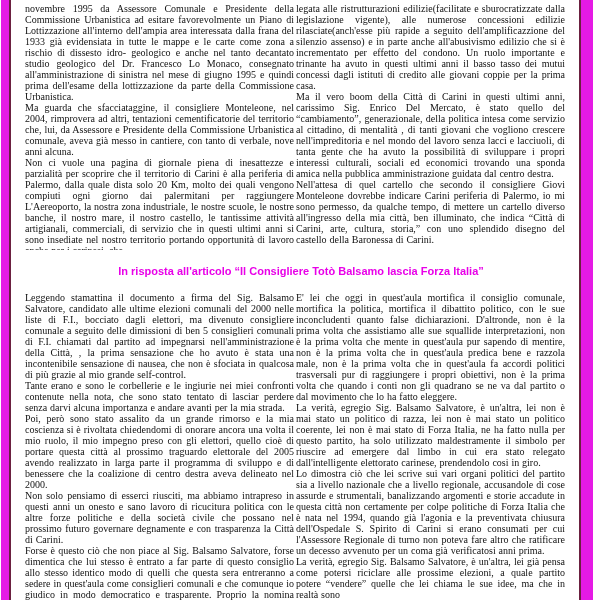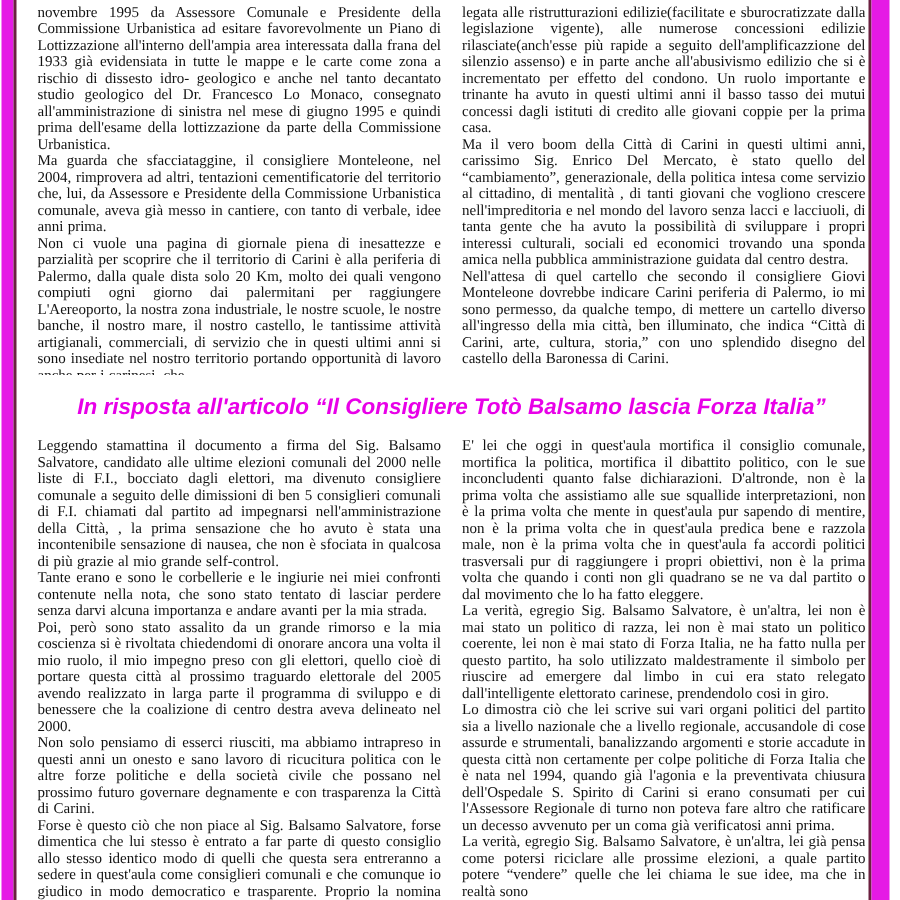--- a/index.html
+++ b/index.html
@@ -14,61 +14,60 @@
   
   .stripe{position:absolute;top:0;height:600px;}
   .stripe-left{left:1px;width:8px;background:#e51ae5;}
   .rule-left{left:9px;width:2px;background:#6b2040;}
   .rule-right{left:579px;width:2px;background:#6b2040;}
   .stripe-right{left:581px;width:12px;background:#e51ae5;}
 
   .content{
     position:absolute;left:25px;top:0;width:552px;height:600px;
   }
-  .two-col{display:flex;gap:14px;}
+  .two-col{display:flex;gap:2px;}
   .col{width:269px;overflow:hidden;}
   .section-top{height:250px;padding-top:3px;box-sizing:border-box;overflow:hidden;}
   .section-bottom{height:312px;overflow:hidden;}
 
   .col p{
     margin:0;
     font-size:10px;
     line-height:11px;
     text-align:justify;
     word-spacing:0.4px;
   }
   .headline{
     height:42px;
     display:flex;align-items:center;justify-content:center;
     margin:0;
     font-family:"Liberation Sans","DejaVu Sans",sans-serif;
     font-weight:bold;
-    font-size:15px;
+    font-size:11px;
     color:#e800e8;
     white-space:nowrap;
     letter-spacing:0px;
-    font-style:italic;
   }
 </style>
 </head>
 <body>
 
 <div class="page">
 
   <div class="stripe stripe-left"></div>
   <div class="stripe rule-left"></div>
   <div class="stripe rule-right"></div>
   <div class="stripe stripe-right"></div>
 
   <div class="content">
 
     <div class="two-col section-top">
       <div class="col">
         <p>novembre 1995 da Assessore Comunale e Presidente della Commissione Urbanistica ad esitare favorevolmente un Piano di Lottizzazione all'interno dell'ampia area interessata dalla frana del 1933 già evidensiata in tutte le mappe e le carte come zona a rischio di dissesto idro- geologico e anche nel tanto decantato studio geologico del Dr. Francesco Lo Monaco, consegnato all'amministrazione di sinistra nel mese di giugno 1995 e quindi prima dell'esame della lottizzazione da parte della Commissione Urbanistica.</p>
-        <p>Ma guarda che sfacciataggine, il consigliere Monteleone, nel 2004, rimprovera ad altri, tentazioni cementificatorie del territorio che, lui, da Assessore e Presidente della Commissione Urbanistica comunale, aveva già messo in cantiere, con tanto di verbale, idee anni prima.</p>
+        <p>Ma guarda che sfacciataggine, il consigliere Monteleone, nel 2004, rimprovera ad altri, tentazioni cementificatorie del territorio che, lui, da Assessore e Presidente della Commissione Urbanistica comunale, aveva già messo in cantiere, con tanto di verbale, nove anni alcuna.</p>
         <p>Non ci vuole una pagina di giornale piena di inesattezze e parzialità per scoprire che il territorio di Carini è alla periferia di Palermo, dalla quale dista solo 20 Km, molto dei quali vengono compiuti ogni giorno dai palermitani per raggiungere L'Aereoporto, la nostra zona industriale, le nostre scuole, le nostre banche, il nostro mare, il nostro castello, le tantissime attività artigianali, commerciali, di servizio che in questi ultimi anni si sono insediate nel nostro territorio portando opportunità di lavoro anche per i carinesi, che</p>
       </div>
       <div class="col">
         <p>legata alle ristrutturazioni edilizie(facilitate e sburocratizzate dalla legislazione vigente), alle numerose concessioni edilizie rilasciate(anch'esse più rapide a seguito dell'amplificazzione del silenzio assenso) e in parte anche all'abusivismo edilizio che si è incrementato per effetto del condono. Un ruolo importante e trinante ha avuto in questi ultimi anni il basso tasso dei mutui concessi dagli istituti di credito alle giovani coppie per la prima casa.</p>
         <p>Ma il vero boom della Città di Carini in questi ultimi anni, carissimo Sig. Enrico Del Mercato, è stato quello del “cambiamento”, generazionale, della politica intesa come servizio al cittadino, di mentalità , di tanti giovani che vogliono crescere nell'impreditoria e nel mondo del lavoro senza lacci e lacciuoli, di tanta gente che ha avuto la possibilità di sviluppare i propri interessi culturali, sociali ed economici trovando una sponda amica nella pubblica amministrazione guidata dal centro destra.</p>
         <p>Nell'attesa di quel cartello che secondo il consigliere Giovi Monteleone dovrebbe indicare Carini periferia di Palermo, io mi sono permesso, da qualche tempo, di mettere un cartello diverso all'ingresso della mia città, ben illuminato, che indica “Città di Carini, arte, cultura, storia,” con uno splendido disegno del castello della Baronessa di Carini.</p>
       </div>
     </div>
 
     <h1 class="headline">In risposta all'articolo “Il Consigliere Totò Balsamo lascia Forza Italia”</h1>

